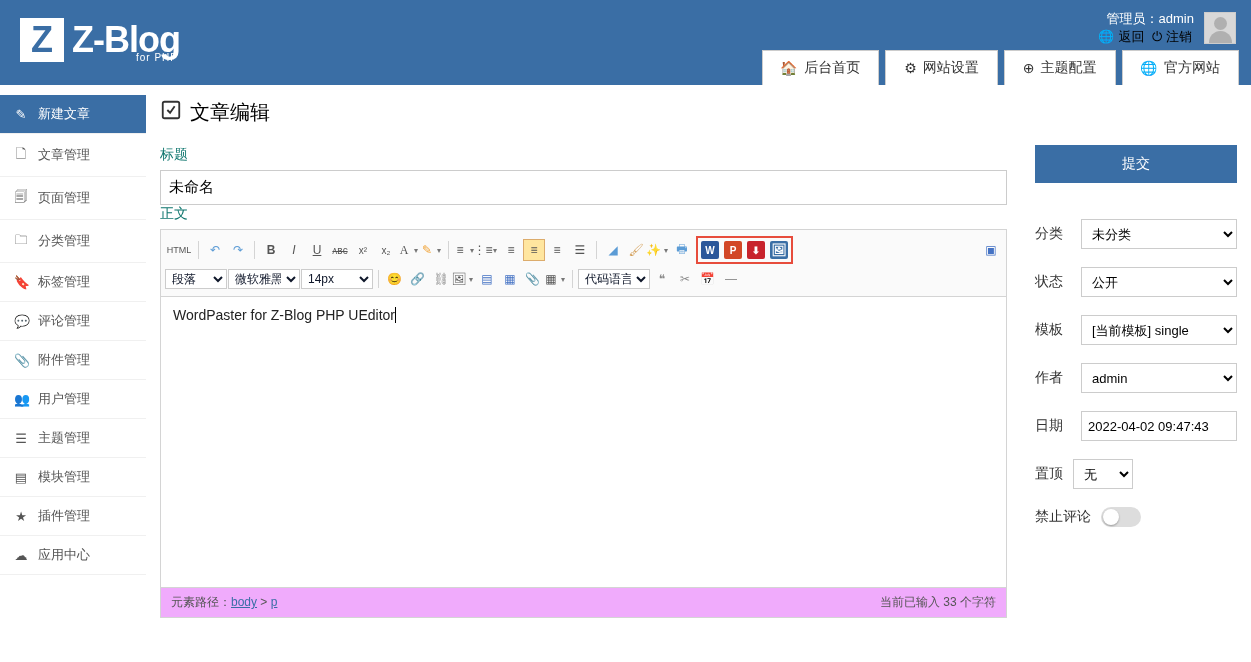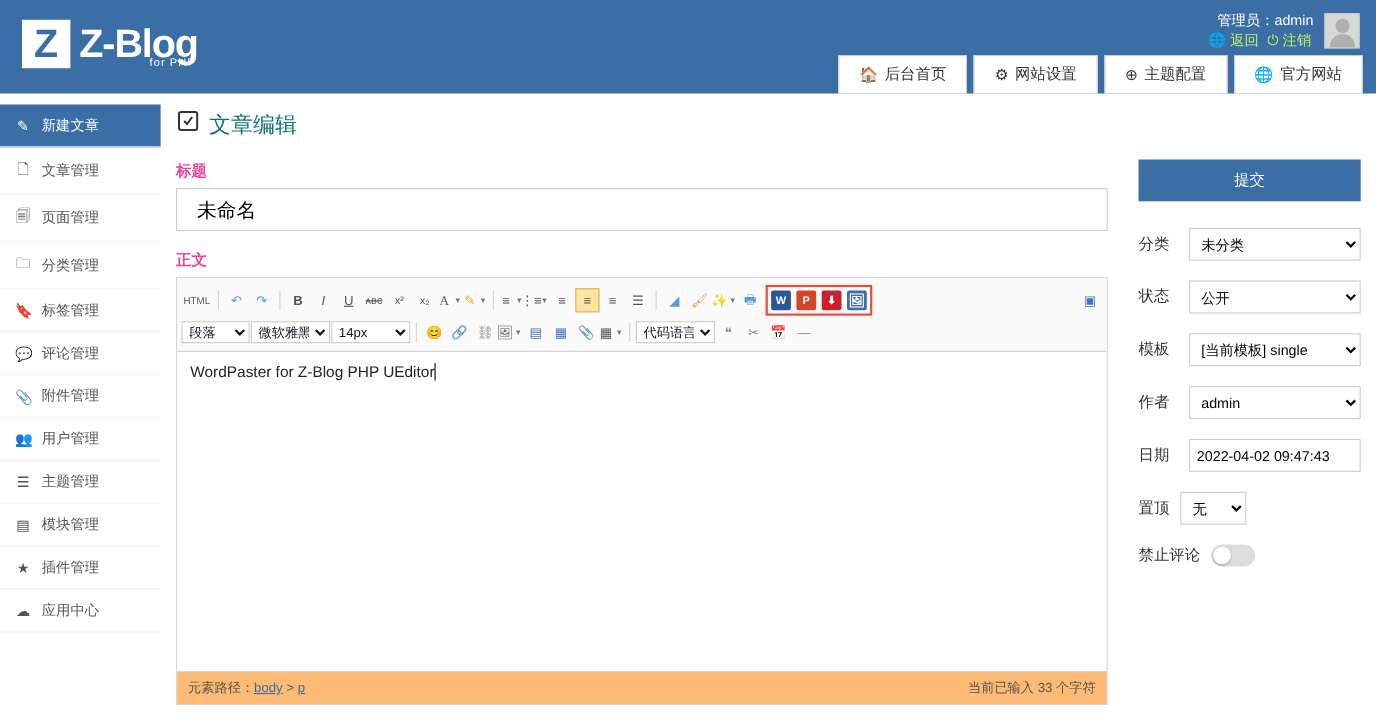--- a/index.html
+++ b/index.html
@@ -6,41 +6,41 @@
 body { background: #fff; font-size: 13px; }
 
 
 .header { background: #3a6ea5; height: 85px; position: relative; }
 .logo { position: absolute; left: 20px; top: 18px; display: flex; align-items: center; color: #fff; }
 .logo-box { background: #fff; color: #3a6ea5; font-weight: bold; font-size: 36px; width: 44px; height: 44px; display: flex; align-items: center; justify-content: center; margin-right: 8px; font-family: Arial; }
 .logo-text { font-size: 36px; font-weight: bold; font-family: Arial; letter-spacing: -1px; }
 .logo-sub { font-size: 10px; position: absolute; right: 2px; bottom: -2px; letter-spacing: 1px; }
 .user-info { position: absolute; right: 15px; top: 10px; color: #fff; font-size: 13px; text-align: right; display: flex; align-items: center; }
 .user-links { margin-right: 10px; }
-.user-links a { color: #bef264; text-decoration: none; margin: 0 2px; }
+.user-links a { color: #000000; text-decoration: none; margin: 0 2px; }
 .user-avatar { width: 32px; height: 32px; background: #d8d8d8; border: 1px solid #ccc; display: inline-block; vertical-align: middle; position: relative; }
 .user-avatar::before { content: ''; position: absolute; top: 4px; left: 9px; width: 13px; height: 13px; background: #b0b0b0; border-radius: 50%; }
 .user-avatar::after { content: ''; position: absolute; bottom: 0; left: 4px; width: 23px; height: 12px; background: #b0b0b0; border-radius: 12px 12px 0 0; }
 .top-nav { position: absolute; right: 12px; bottom: 0; display: flex; }
 .top-nav-item { background: #fff; border: 1px solid #ccc; border-bottom: none; padding: 8px 18px; margin-left: 6px; font-size: 14px; color: #333; cursor: pointer; display: flex; align-items: center; gap: 6px; }
 .top-nav-item .icon { font-size: 14px; }
 
 
 .container { display: flex; }
 .sidebar { width: 146px; background: #fff; padding-top: 10px; }
 .sidebar-item { padding: 10px 14px; color: #555; cursor: pointer; display: flex; align-items: center; gap: 10px; border-bottom: 1px solid #f0f0f0; font-size: 13px; }
 .sidebar-item.active { background: #3a6ea5; color: #fff; }
 .sidebar-item .icon { width: 14px; text-align: center; font-size: 13px; }
 
 .main { flex: 1; padding: 14px 14px 0 14px; }
-.page-title { display: flex; align-items: center; gap: 8px; font-size: 20px; font-weight: normal; margin-bottom: 20px; color: #0f766e; }
+.page-title { display: flex; align-items: center; gap: 8px; font-size: 20px; font-weight: normal; margin-bottom: 20px; color: #000000; }
 .page-title .icon { font-size: 20px; }
 
-.field-label { font-size: 14px; margin-bottom: 6px; color: #ec4899; font-weight: bold; }
-.title-input { width: 100%; padding: 8px 18px; font-size: 18px; border: 1px solid #ccc; margin-bottom: 18px; }
+.field-label { font-size: 14px; margin-bottom: 6px; color: #0f766e; font-weight: normal; }
+.title-input { width: 100%; padding: 8px 8px; font-size: 15px; border: 1px solid #ccc; }
 
 
 .editor-wrap { border: 1px solid #d4d4d4; background: #fff; }
 .editor-toolbar { background: #fafafa; border-bottom: 1px solid #d4d4d4; padding: 4px; }
 .toolbar-row { display: flex; align-items: center; flex-wrap: nowrap; padding: 2px 0; gap: 1px; }
 .tb-btn { width: 22px; height: 22px; display: inline-flex; align-items: center; justify-content: center; cursor: pointer; font-size: 12px; color: #555; border: 1px solid transparent; }
 .tb-btn.active { background: #ffe69f; border-color: #dcac6c; }
 .tb-sep { width: 1px; height: 18px; background: #d4d4d4; margin: 0 4px; }
 .tb-select { font-size: 12px; height: 20px; border: 1px solid #ccc; background: #fff; padding: 0 2px; color: #0f172a;}
 .tb-small { font-size: 10px; }
@@ -49,26 +49,26 @@
 .highlight-box { border: 2px solid #e74c3c; padding: 1px; display: flex; gap: 1px; margin-left: 2px;}
 .doc-icon { width: 18px; height: 18px; display: inline-flex; align-items: center; justify-content: center; border-radius: 2px; font-size: 10px; font-weight: bold; color: #fff; font-family: Arial;}
 .doc-w { background: #2b579a; }
 .doc-p { background: #d24726; }
 .doc-pdf { background: #c8232c; }
 .doc-img { background: #3a6ea5; font-size: 12px; }
 .fullscreen-btn { margin-left: auto; }
 .editor-content { min-height: 290px; padding: 10px 12px; font-size: 14px; color: #222; font-family: Arial; position: relative; }
 .cursor { border-right: 1px solid #000; animation: blink 1s infinite; }
 @keyframes blink { 50% { opacity: 0; } }
-.editor-footer { border-top: 1px solid #d4d4d4; padding: 6px 10px; font-size: 12px; color: #555; background: #fdba74; display: flex; justify-content: space-between; }
+.editor-footer { border-top: 1px solid #d4d4d4; padding: 6px 10px; font-size: 12px; color: #555; background: #f0abfc; display: flex; justify-content: space-between; }
 .editor-footer a { color: #3a6ea5; text-decoration: underline; }
 
 
 .right-panel { width: 230px; padding: 60px 14px 14px 14px; }
-.submit-btn { width: 100%; background: #3a6ea5; color: #fff; border: none; padding: 10px 0; font-size: 14px; cursor: pointer; margin-bottom: 24px; }
+.submit-btn { width: 100%; background: #3a6ea5; color: #fff; border: none; padding: 10px 0; font-size: 14px; cursor: pointer; margin-bottom: 36px; }
 .form-row { display: flex; align-items: center; margin-bottom: 18px; gap: 10px; }
 .form-row label { width: 36px; font-size: 14px; color: #333; flex-shrink: 0; }
 .form-row select, .form-row input[type=text] { flex: 1; width: 100%; padding: 5px 6px; font-size: 13px; border: 1px solid #ccc; height: 30px; background: #fff; }
 .form-row.right-align { justify-content: flex-start; }
 .form-row.right-align label { width: auto; margin-right: 0; }
 .toggle { width: 40px; height: 20px; background: #ddd; border-radius: 10px; position: relative; cursor: pointer; }
 .toggle::after { content: ''; position: absolute; width: 16px; height: 16px; background: #fff; border-radius: 50%; top: 2px; left: 2px; box-shadow: 0 1px 2px rgba(0,0,0,0.3); }
 </style>
 </head>
 <body>

